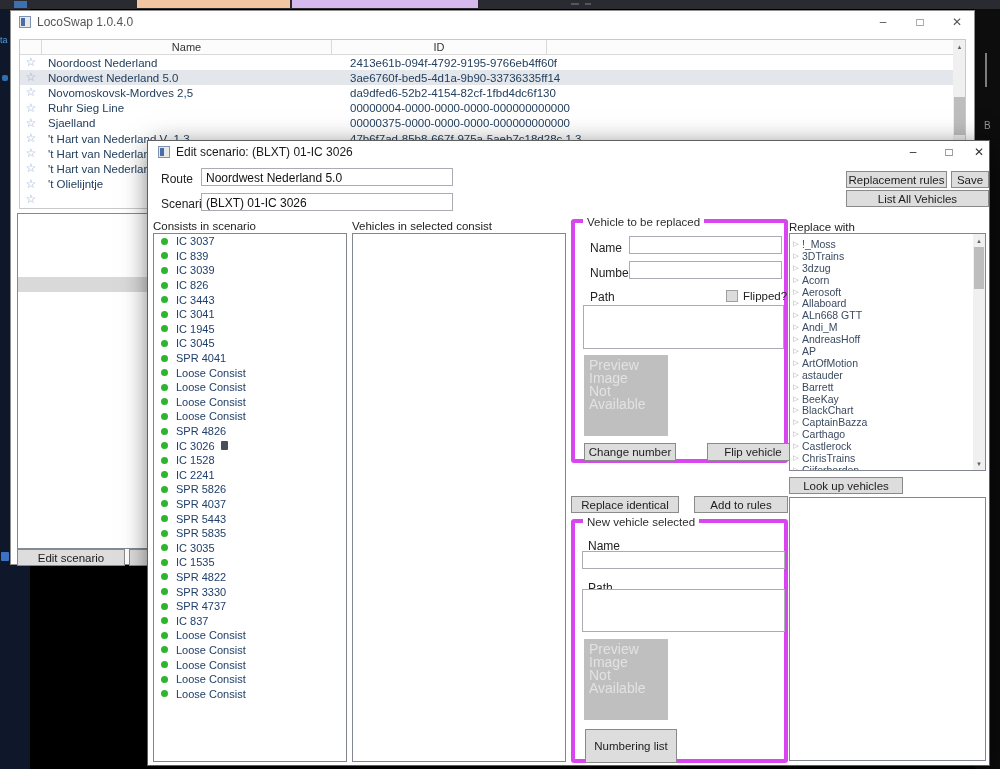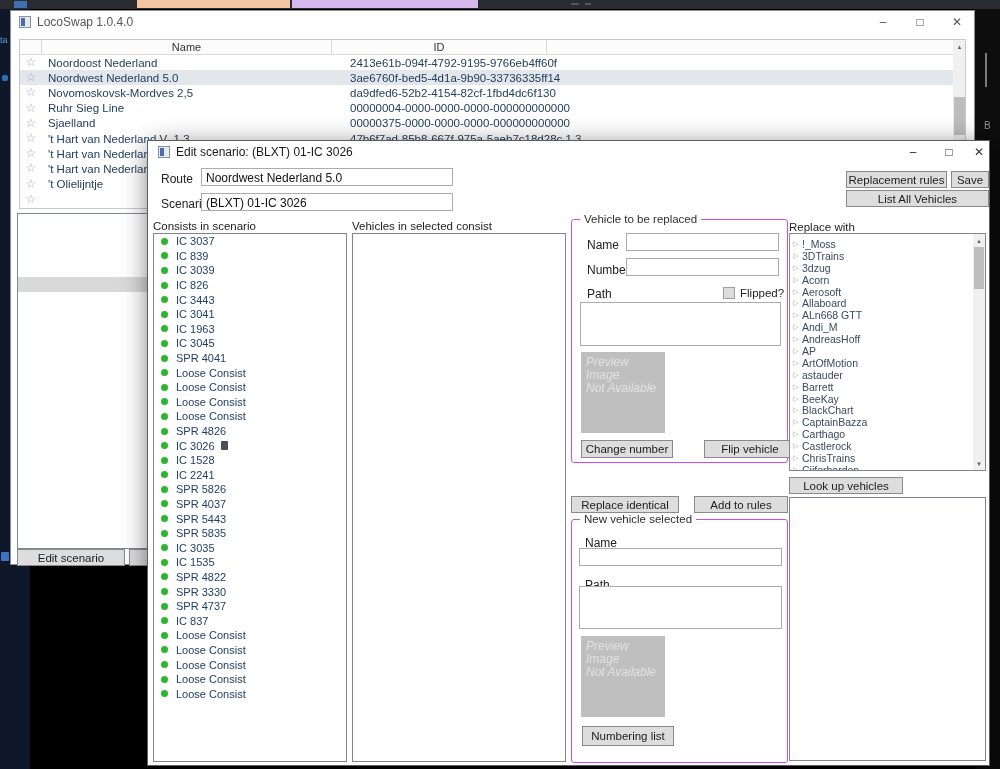--- a/index.html
+++ b/index.html
@@ -10,24 +10,24 @@
   .window{background:#fff;border:1px solid #8f8f8f;box-sizing:border-box;}
   .titlebar{position:absolute;left:0;top:0;right:0;height:22px;background:#fff;}
   .title-text{position:absolute;top:4px;font-size:12px;color:#555;}
   .win-ctl{position:absolute;top:0;height:22px;display:flex;align-items:center;justify-content:center;font-size:12px;color:#555;}
   .app-ico{position:absolute;width:12px;height:12px;background:#e8e8e8;border:1px solid #7e93b6;box-sizing:border-box;}
   .app-ico:after{content:"";position:absolute;left:1px;top:1px;width:4px;height:8px;background:#4a6da8;}
   
   .btn{background:#ddd;border:1px solid #8a8a8a;box-sizing:border-box;display:flex;align-items:center;justify-content:center;font-size:11.5px;color:#1c1c1c;}
   .textbox{background:#fff;border:1px solid #a9adb3;box-sizing:border-box;font-size:12px;color:#111;line-height:16px;padding:1px 4px;white-space:nowrap;overflow:hidden;}
   .listbox{background:#fff;border:1px solid #82878f;box-sizing:border-box;overflow:hidden;}
-  .gb{border:1px solid #d946ef;border-radius:3px;box-sizing:border-box;}
+  .gb{border:4px solid #d946ef;border-radius:3px;box-sizing:border-box;}
   .gb-label{position:absolute;top:-7px;left:8px;background:#fff;padding:0 4px;font-size:11.5px;color:#2e2e2e;white-space:nowrap;}
   .field-label{font-size:11.5px;color:#222;white-space:nowrap;}
-  .preview{background:#bfbfbf;font-size:12px;font-style:italic;color:#e2e2e2;padding:4px 5px;box-sizing:border-box;white-space:pre-line;line-height:13px;}
+  .preview{background:#bfbfbf;font-size:14px;color:#e2e2e2;padding:4px 5px;box-sizing:border-box;white-space:pre-line;line-height:13px;}
   
   .tbl-header{position:absolute;left:0;top:0;height:15px;background:#fcfcfc;border-bottom:1px solid #d9d9d9;box-sizing:border-box;}
   .tbl-hcell{position:absolute;top:0;height:14px;border-right:1px solid #d9d9d9;box-sizing:border-box;font-size:11px;color:#333;text-align:center;line-height:14px;}
   .tbl-row{position:absolute;left:0;height:15.2px;width:933px;display:flex;align-items:center;cursor:default;}
   .tbl-row.selected{background:#e3e6ea;}
   .row-star{width:22px;text-align:center;font-size:12px;color:#93aecd;line-height:15px;}
   .row-name{position:absolute;left:28px;font-size:11.5px;color:#23405f;white-space:nowrap;}
   .row-id{position:absolute;left:330px;font-size:11.5px;color:#23405f;white-space:nowrap;}
   
   .sb{background:#f0f0f0;}
@@ -225,21 +225,21 @@
           <span class="consist-label">IC 3443</span>
 
         </div>
         <div class="consist-item">
           <span class="dot"></span>
           <span class="consist-label">IC 3041</span>
 
         </div>
         <div class="consist-item">
           <span class="dot"></span>
-          <span class="consist-label">IC 1963</span>
+          <span class="consist-label">IC 1945</span>
 
         </div>
         <div class="consist-item">
           <span class="dot"></span>
           <span class="consist-label">IC 3045</span>
 
         </div>
         <div class="consist-item">
           <span class="dot"></span>
           <span class="consist-label">SPR 4041</span>
@@ -384,21 +384,21 @@
     <div class="abs btn" style="left:546px;top:355px;width:94px;height:17px;">Add to rules</div>
 
     <div class="abs gb" style="left:423px;top:378px;width:217px;height:244px;">
       <span class="gb-label">New vehicle selected</span>
       <span class="abs field-label" style="left:13px;top:16px;font-size:12px;">Name</span>
       <div class="abs textbox" style="left:7px;top:28px;width:203px;height:18px;"></div>
       <span class="abs field-label" style="left:13px;top:58px;font-size:12px;">Path</span>
       <div class="abs textbox" style="left:7px;top:66px;width:203px;height:43px;"></div>
       <div class="abs preview" style="left:9px;top:116px;width:84px;height:81px;">Preview Image
 Not Available</div>
-      <div class="abs btn" style="left:10px;top:206px;width:92px;height:20px;">Numbering list</div>
+      <div class="abs btn" style="left:10px;top:206px;width:92px;height:34px;">Numbering list</div>
     </div>
 
     <div class="abs listbox" style="left:641px;top:92px;width:197px;height:238px;">
       <div style="padding-top:4px;">
 
       <div class="tree-item">
             <span class="tree-arrow">▷</span>
             <span class="tree-label">!_Moss</span>
           </div>
           <div class="tree-item">

